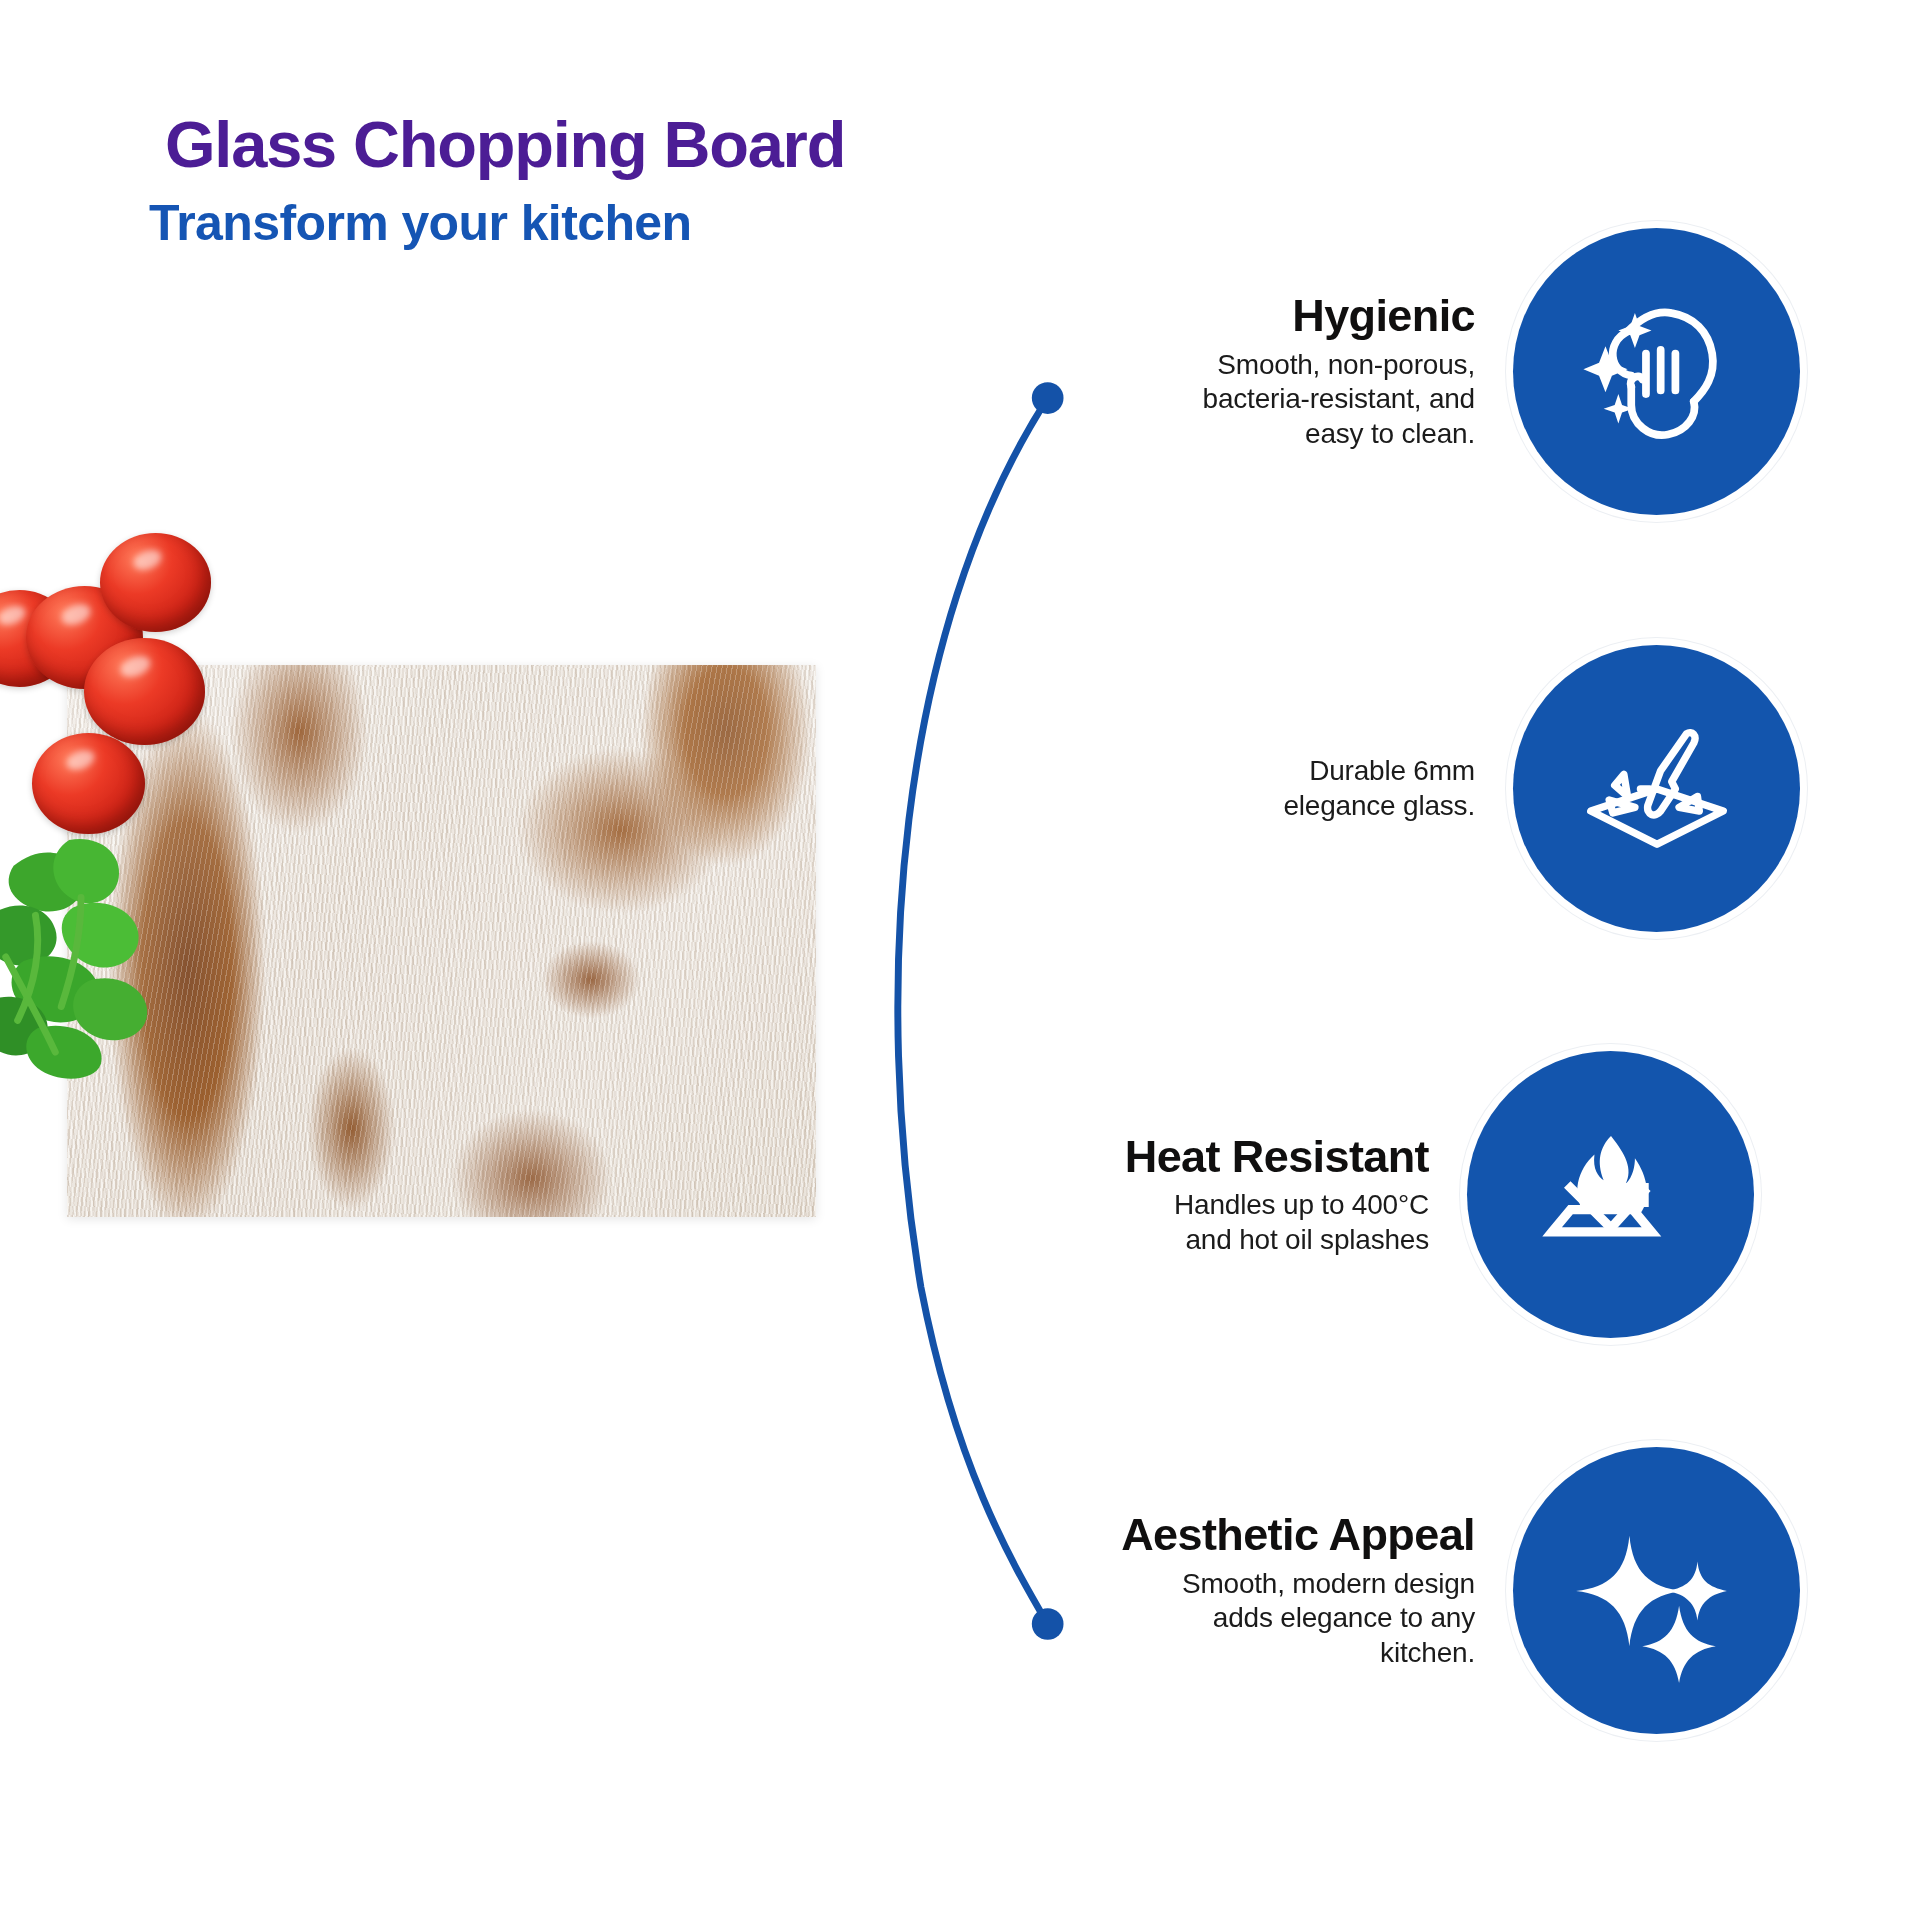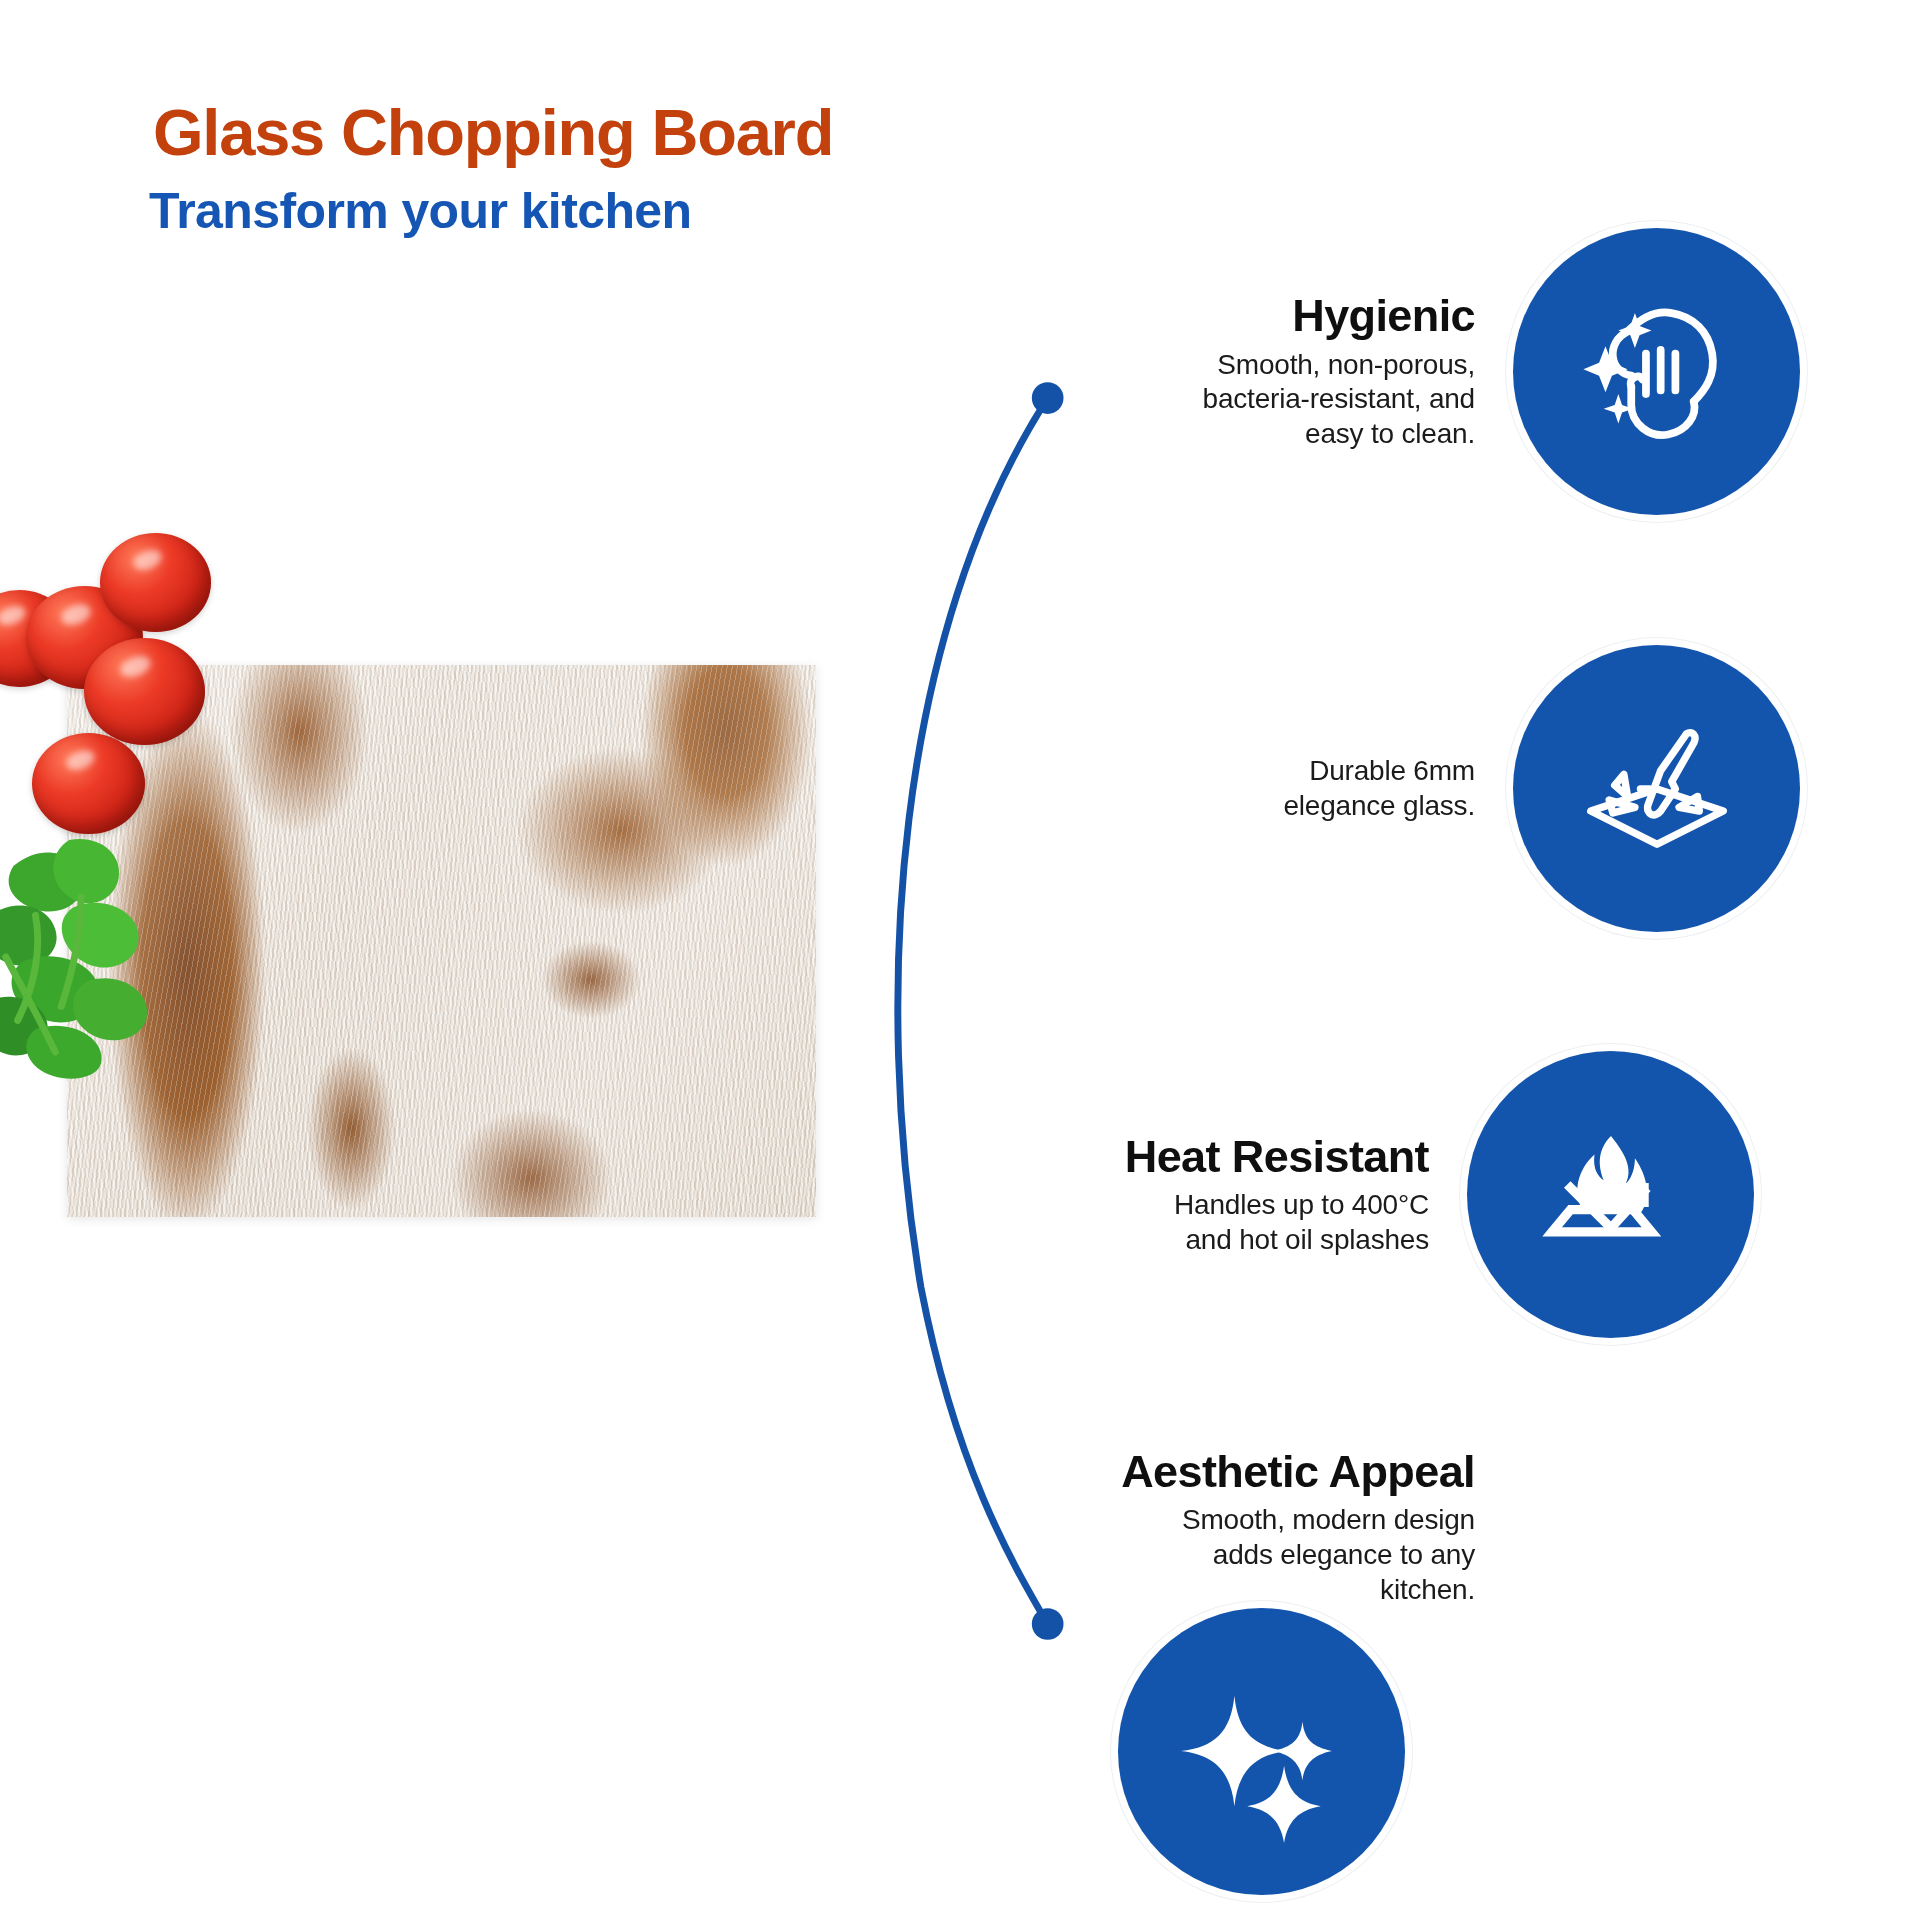--- a/index.html
+++ b/index.html
@@ -6,22 +6,22 @@
   body{
     width:1927px;height:1927px;position:relative;overflow:hidden;
     font-family:"Liberation Sans","DejaVu Sans",sans-serif;
     -webkit-font-smoothing:antialiased;
   }
   .canvas{position:absolute;inset:0;background:#ffffff;}
 
   
   .header{position:absolute;left:149px;top:95px;}
   .title{
-    font-size:65px;font-weight:700;color:#c2410c;letter-spacing:-1.2px;
-    line-height:1.06;margin:4px;white-space:nowrap;
+    font-size:65px;font-weight:700;color:#4c1d95;letter-spacing:-1.2px;
+    line-height:1.06;margin:16px;white-space:nowrap;
   }
   .subtitle{
     font-size:50px;font-weight:700;color:#1555b4;letter-spacing:-0.6px;
     line-height:1.1;margin:16px 0 0 0;white-space:nowrap;
   }
 
   
   .product-stage{position:absolute;left:0px;top:594px;width:891px;height:693px;}
   .board{
     position:absolute;left:67px;top:71px;width:749px;height:552px;
@@ -86,21 +86,21 @@
   .badge{
     width:287px;height:287px;border-radius:50%;background:#1355ad;
     display:flex;align-items:center;justify-content:center;flex:0 0 287px;
     box-shadow:0 0 0 7px #ffffff, 0 0 0 8px #eceff3;
   }
   .badge svg{width:184px;height:184px;display:block;}
 
   .row1{left:1010px;top:228px;}
   .row2{left:1010px;top:645px;}
   .row3{left:964px;top:1051px;}
-  .row4{left:1010px;top:1447px;flex-direction:column;}
+  .row4{left:1010px;top:1447px;}
 </style>
 </head>
 <body>
 
 <div class="canvas">
 
   <div class="header">
     <h1 class="title">Glass Chopping Board</h1>
     <h2 class="subtitle">Transform your kitchen</h2>
   </div>

